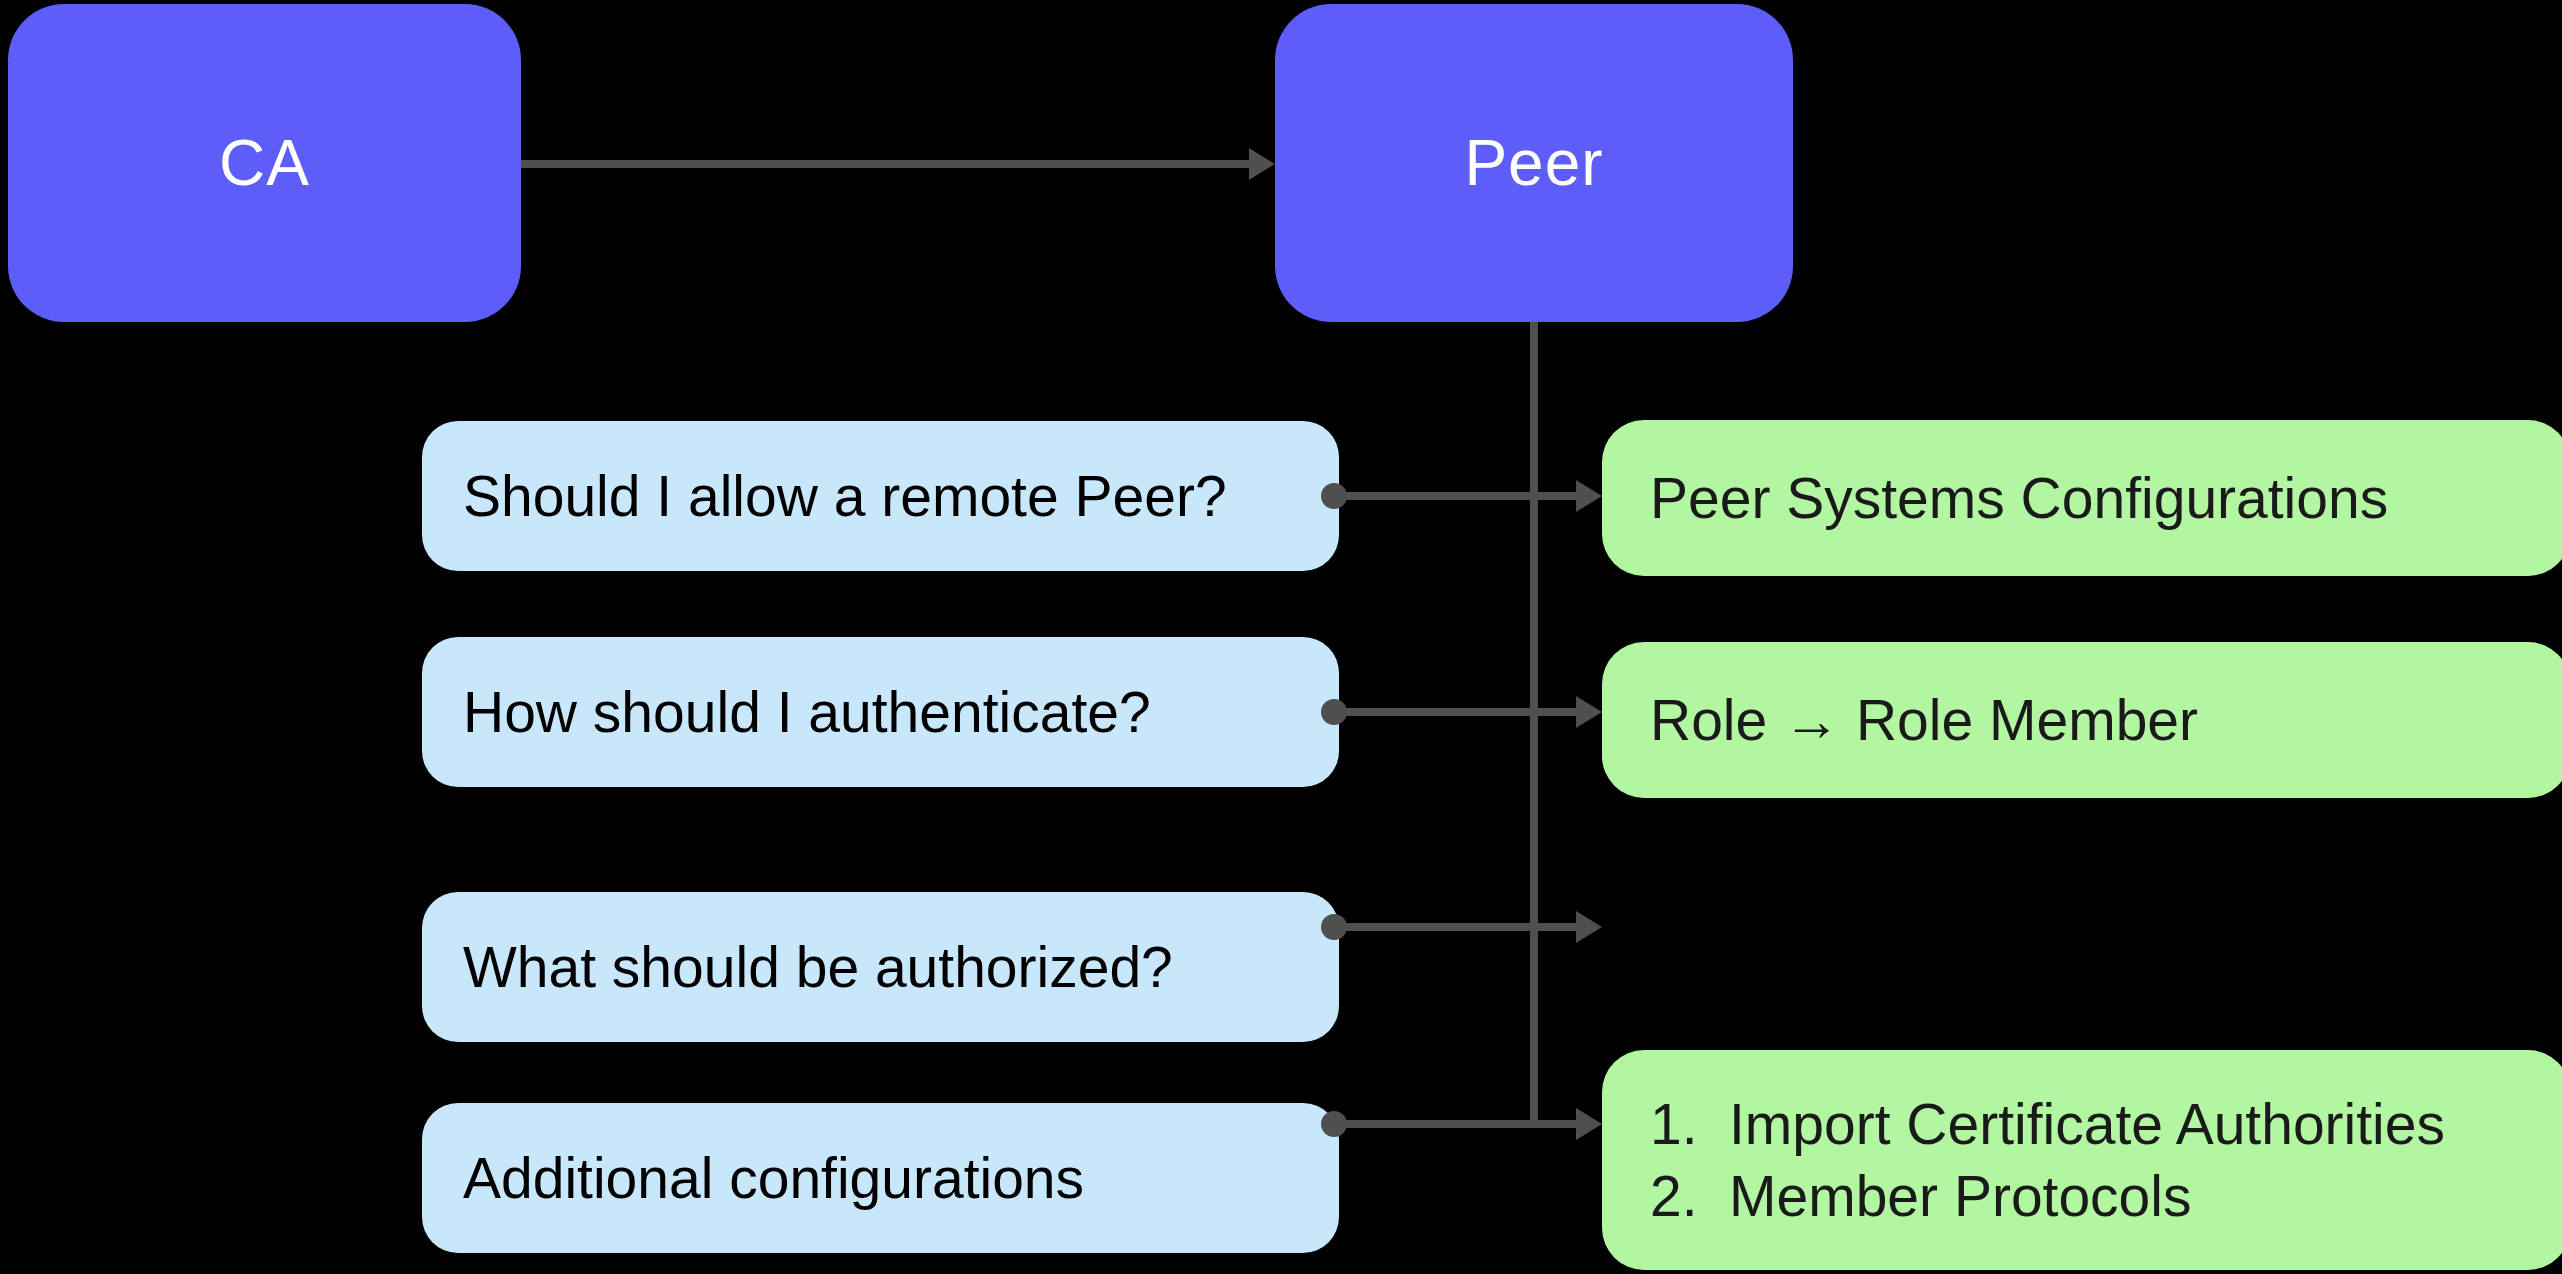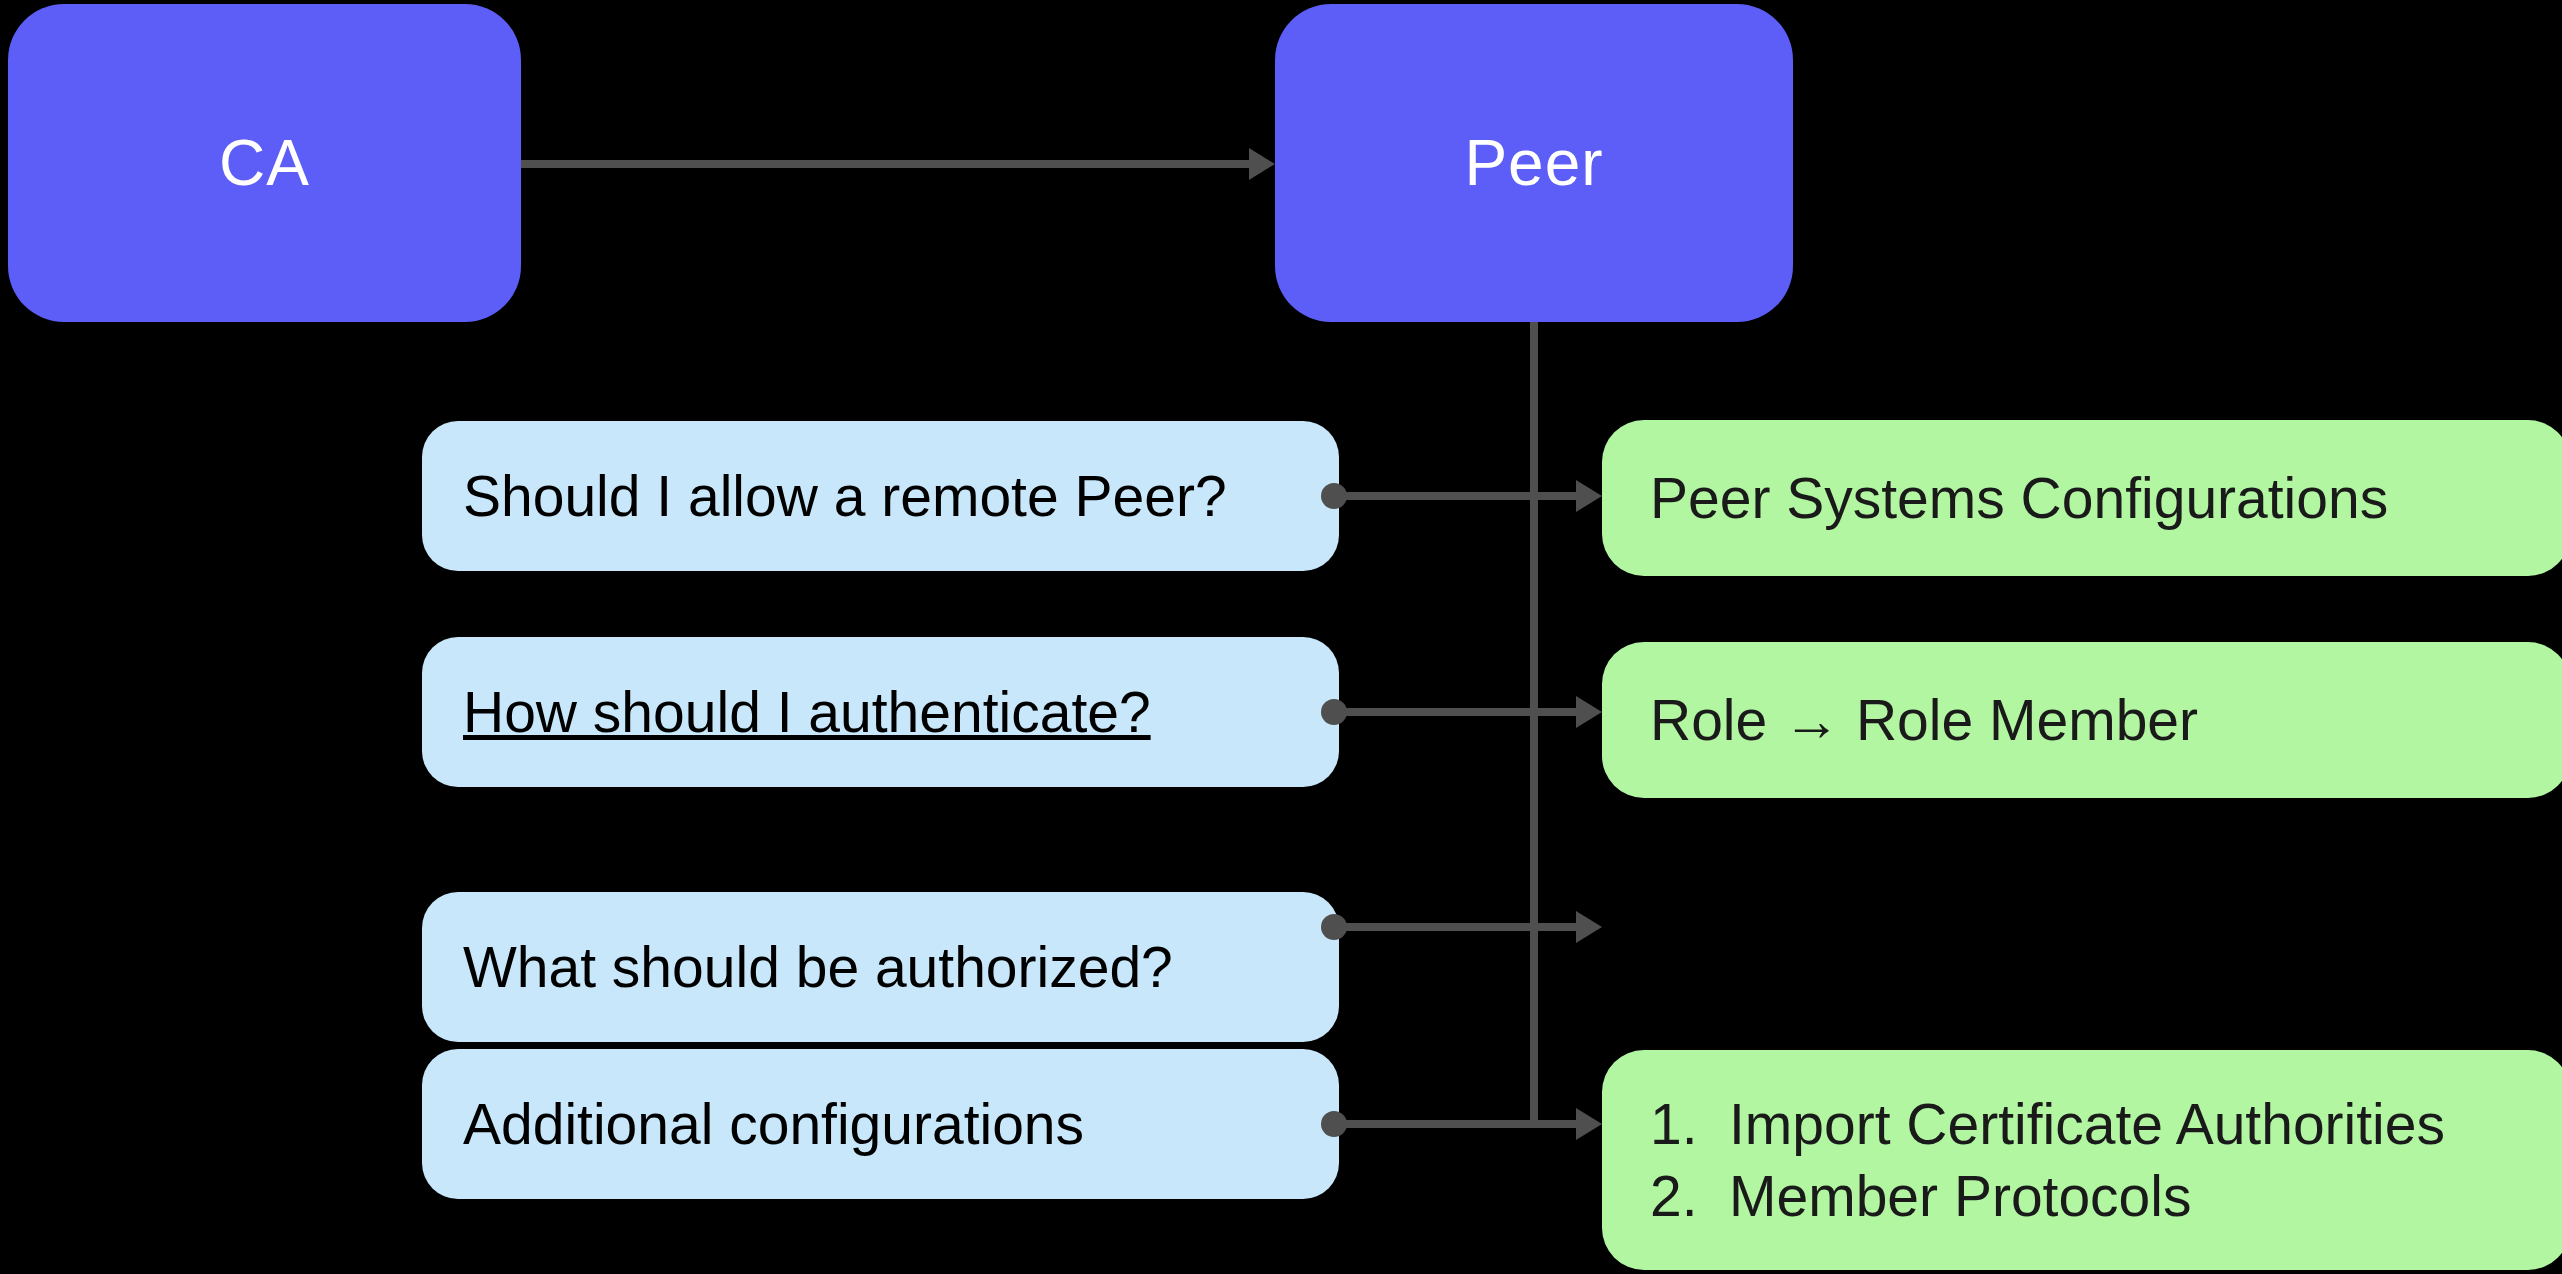--- a/index.html
+++ b/index.html
@@ -51,23 +51,23 @@
     background: #b2f6a2;
     border-radius: 42px;
     display: flex;
     align-items: center;
     padding-left: 48px;
     box-sizing: border-box;
     color: #1a1a1a;
     font-size: 57px;
   }
   .qbox-1 { top: 421px; }
-  .qbox-2 { top: 637px; text-decoration: underline; }
+  .qbox-2 { top: 637px; }
   .qbox-3 { top: 892px; }
-  .qbox-4 { top: 1049px; }
+  .qbox-4 { top: 1103px; }
   .abox-1 { top: 420px; }
   .abox-2 { top: 634px; margin-top: 8px; }
   .abox-3 { top: 849px; }
   .abox-4 { top: 1050px; height: 220px; flex-direction: column; justify-content: center; align-items: flex-start; }
 
   .hline, .vline {
     position: absolute;
     background: #4f4f4f;
   }
   .hline { height: 8px; }

